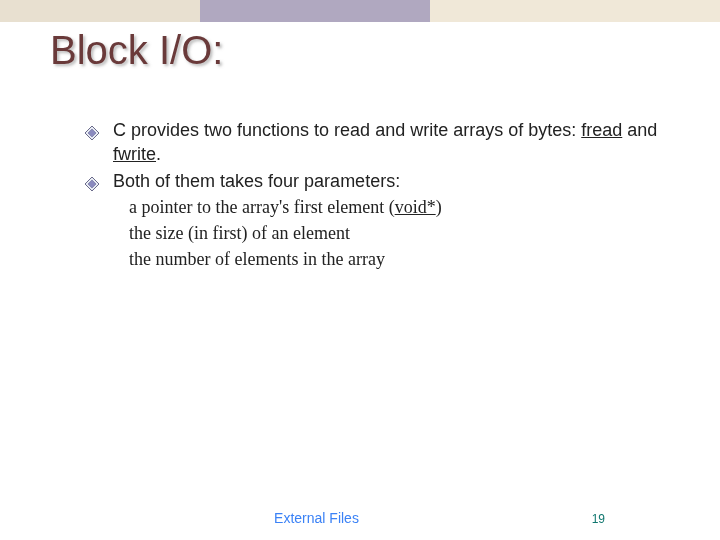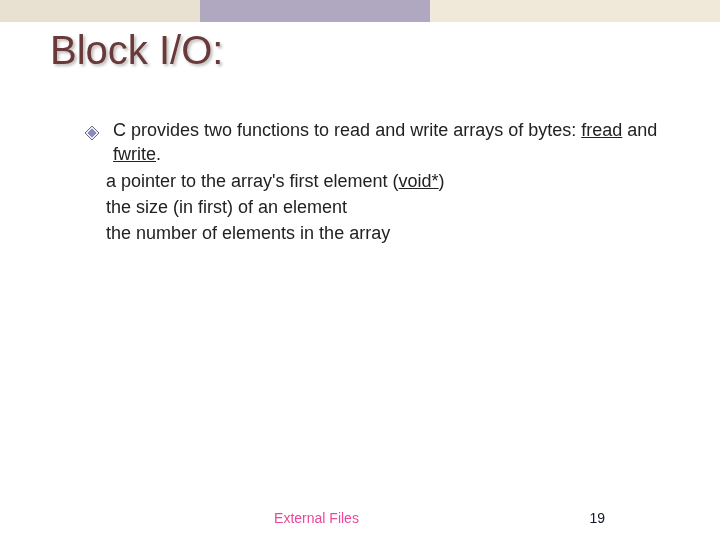--- a/index.html
+++ b/index.html
@@ -66,39 +66,40 @@
   }
   .diamond svg {
     width: 14px;
     height: 14px;
     display: block;
   }
   .bullet-text {
     flex: 1 1 auto;
   }
   .subline {
-    margin-left: 21px;
+    margin-left: 44px;
     margin-bottom: 2px;
+    font-family: Liberation Serif, serif;
   }
   .u { text-decoration: underline; }
   .footer-center {
     position: absolute;
     bottom: 14px;
     left: 0;
     right: 0;
     text-align: center;
     font-size: 14px;
-    color: #ec4899;
+    color: #3b82f6;
   }
   .footer-right {
     position: absolute;
     bottom: 14px;
     right: 28px;
-    font-size: 14px;
-    color: #0f172a;
+    font-size: 12px;
+    color: #0f766e;
   }
 </style>
 </head>
 <body>
 
 <div class="slide">
 
   <div class="top-band">
     <div class="band-segment band1"></div>
     <div class="band-segment band2"></div>
@@ -114,20 +115,29 @@
         <svg viewBox="0 0 14 14">
             <polygon points="7,0 14,7 7,14 0,7" fill="#e8ecf4" stroke="#6a6a8a" stroke-width="1"></polygon>
             <polygon points="7,3 11,7 7,11 3,7" fill="#8a8abf" stroke="#5a5a8a" stroke-width="0.5"></polygon>
           </svg>
       </span>
       <span class="bullet-text">
         <span>C provides two functions to read and write arrays of bytes: </span><span class="u">fread</span><span> and </span><span class="u">fwrite</span><span>.</span>
       </span>
     </div>
 
+    <div class="bullet-row">
+      <span class="diamond">
+        <svg viewBox="0 0 14 14">
+            <polygon points="7,0 14,7 7,14 0,7" fill="#e8ecf4" stroke="#6a6a8a" stroke-width="1"></polygon>
+            <polygon points="7,3 11,7 7,11 3,7" fill="#8a8abf" stroke="#5a5a8a" stroke-width="0.5"></polygon>
+          </svg>
+      </span>
+      <span class="bullet-text">Both of them takes four parameters:</span>
+    </div>
 
     <div class="subline">
       <span>a pointer to the array's first element (</span><span class="u">void*</span><span>)</span>
     </div>
     <div class="subline">the size (in first) of an element</div>
     <div class="subline">the number of elements in the array</div>
 
   </div>
 
   <div class="footer-center">External Files</div>

